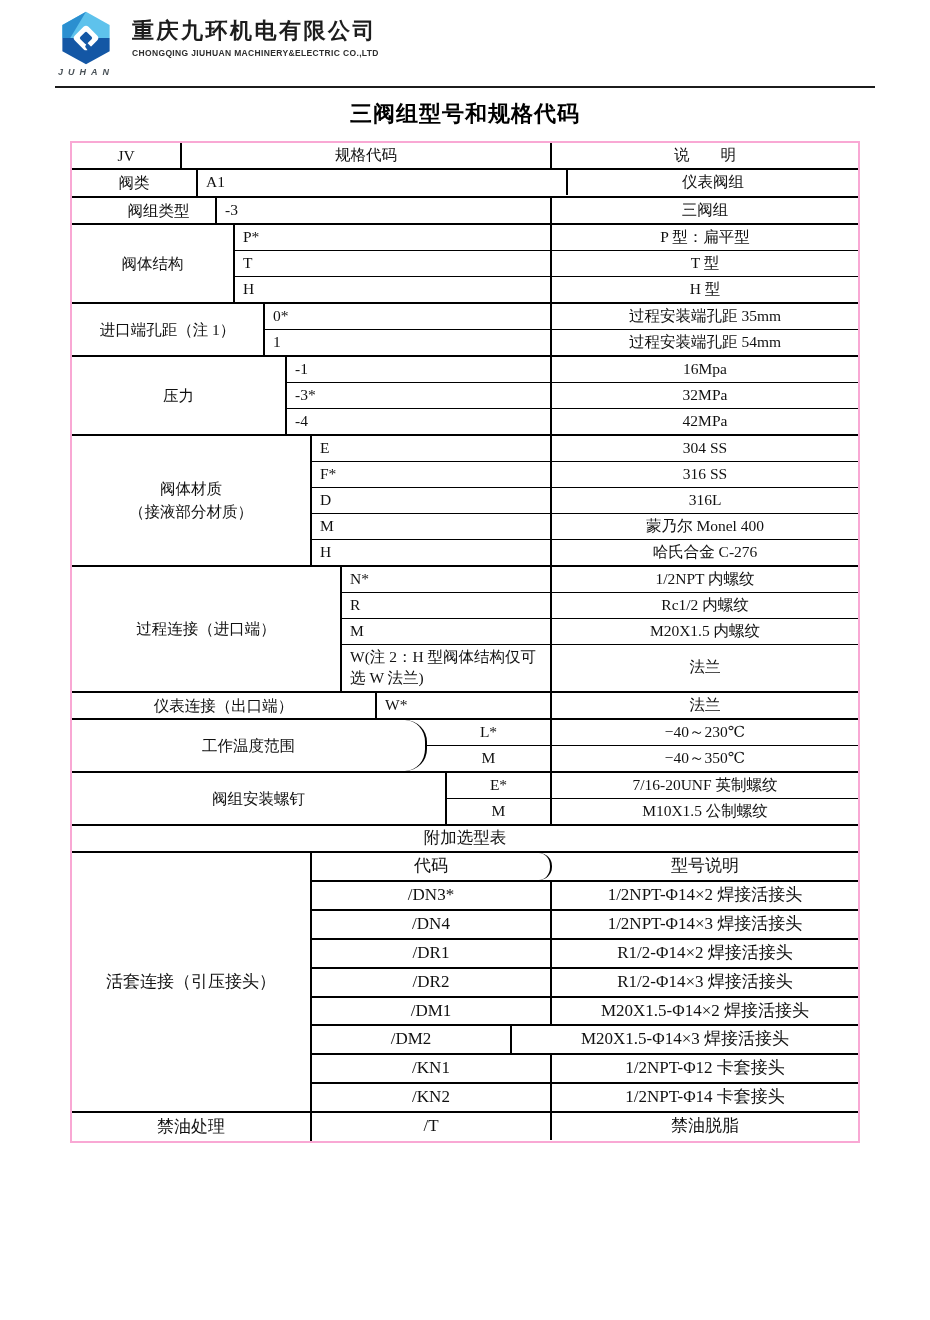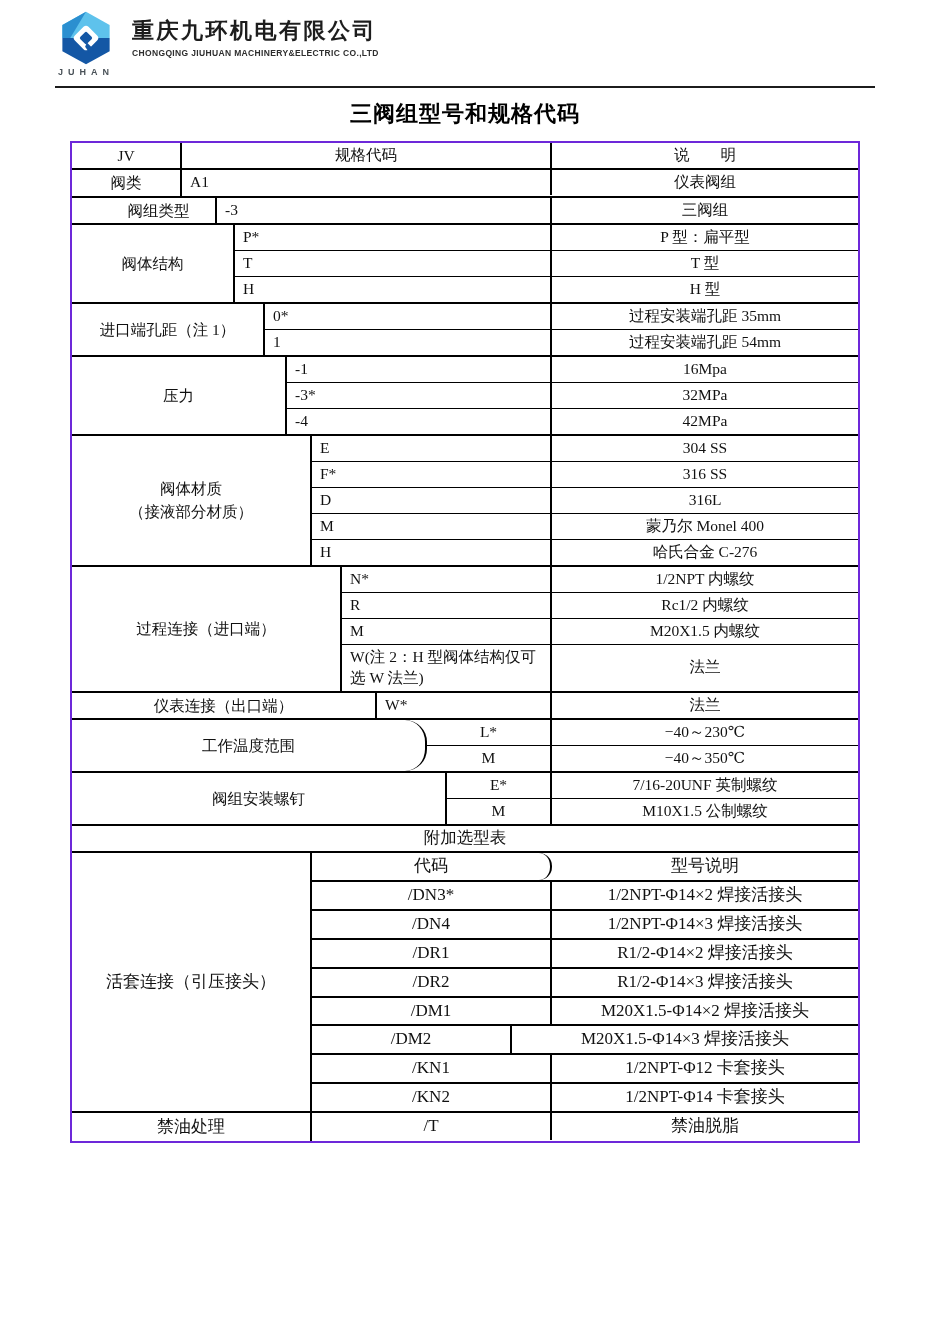--- a/index.html
+++ b/index.html
@@ -9,42 +9,42 @@
     -webkit-font-smoothing:antialiased;
   }
   .page{position:relative;width:930px;height:1320px;overflow:hidden;}
 
   
   .hdr{display:flex;align-items:flex-start;padding:10px 0 0 50px;height:72px;}
   .logo{display:flex;flex-direction:column;align-items:center;width:72px;}
   .logo svg{display:block;}
   .logo-word{
     font-family:"Liberation Sans","DejaVu Sans",sans-serif;
-    font-size:9px;letter-spacing:5px;color:#4a5258;margin-top:1px;font-weight:600;
+    font-size:9px;letter-spacing:5px;color:#4a5258;margin-top:1px;font-weight:600;font-style:italic;
   }
   .company{margin-left:10px;padding-top:9px;}
   .company .cn{
     font-family:"Liberation Sans","DejaVu Sans",sans-serif;
     font-size:22px;font-weight:700;color:#1d1d1d;letter-spacing:2.5px;line-height:1.1;
   }
   .company .en{
     font-family:"Liberation Sans","DejaVu Sans",sans-serif;
     font-size:8.5px;font-weight:700;color:#2e2e2e;letter-spacing:0.35px;margin-top:5px;
   }
   .rule{border:none;border-top:2px solid #1c1c1c;margin:4px 55px 0 55px;}
 
   
   .title{
     text-align:center;font-size:22px;font-weight:700;letter-spacing:1px;
     margin:11px 0 12px 0;color:#000;
   }
 
   
   .spec-table{
-    width:790px;margin:0 auto;border:2px solid #6d28d9;box-sizing:border-box;
+    width:790px;margin:0 auto;border:2px solid #f9a8d4;box-sizing:border-box;
     font-size:15.5px;
   }
   .sec{display:flex;}
   .sec + .sec{border-top:2px solid #000;}
   .sec-label{
     box-sizing:border-box;border-right:2px solid #000;flex:0 0 auto;
     display:flex;align-items:center;justify-content:center;
     text-align:center;white-space:pre-line;line-height:1.5;padding:1px 2px;
   }
   .rows{flex:1 1 auto;display:flex;flex-direction:column;min-width:0;}
@@ -98,21 +98,21 @@
       <div class="sec center">
         <div class="sec-label" style="width: 110px;">JV</div>
         <div class="rows">
           <div class="row">
             <div class="cell-code" style="width: 370px;">规格代码</div>
             <div class="cell-desc">说　　明</div>
           </div>
         </div>
       </div>
       <div class="sec">
-        <div class="sec-label" style="width: 110px;">阀类</div>
+        <div class="sec-label" style="width: 126px;">阀类</div>
         <div class="rows">
           <div class="row">
             <div class="cell-code" style="width: 370px;">A1</div>
             <div class="cell-desc">仪表阀组</div>
           </div>
         </div>
       </div>
       <div class="sec">
         <div class="sec-label" style="width: 145px; padding-left: 32px;">阀组类型</div>
         <div class="rows">

